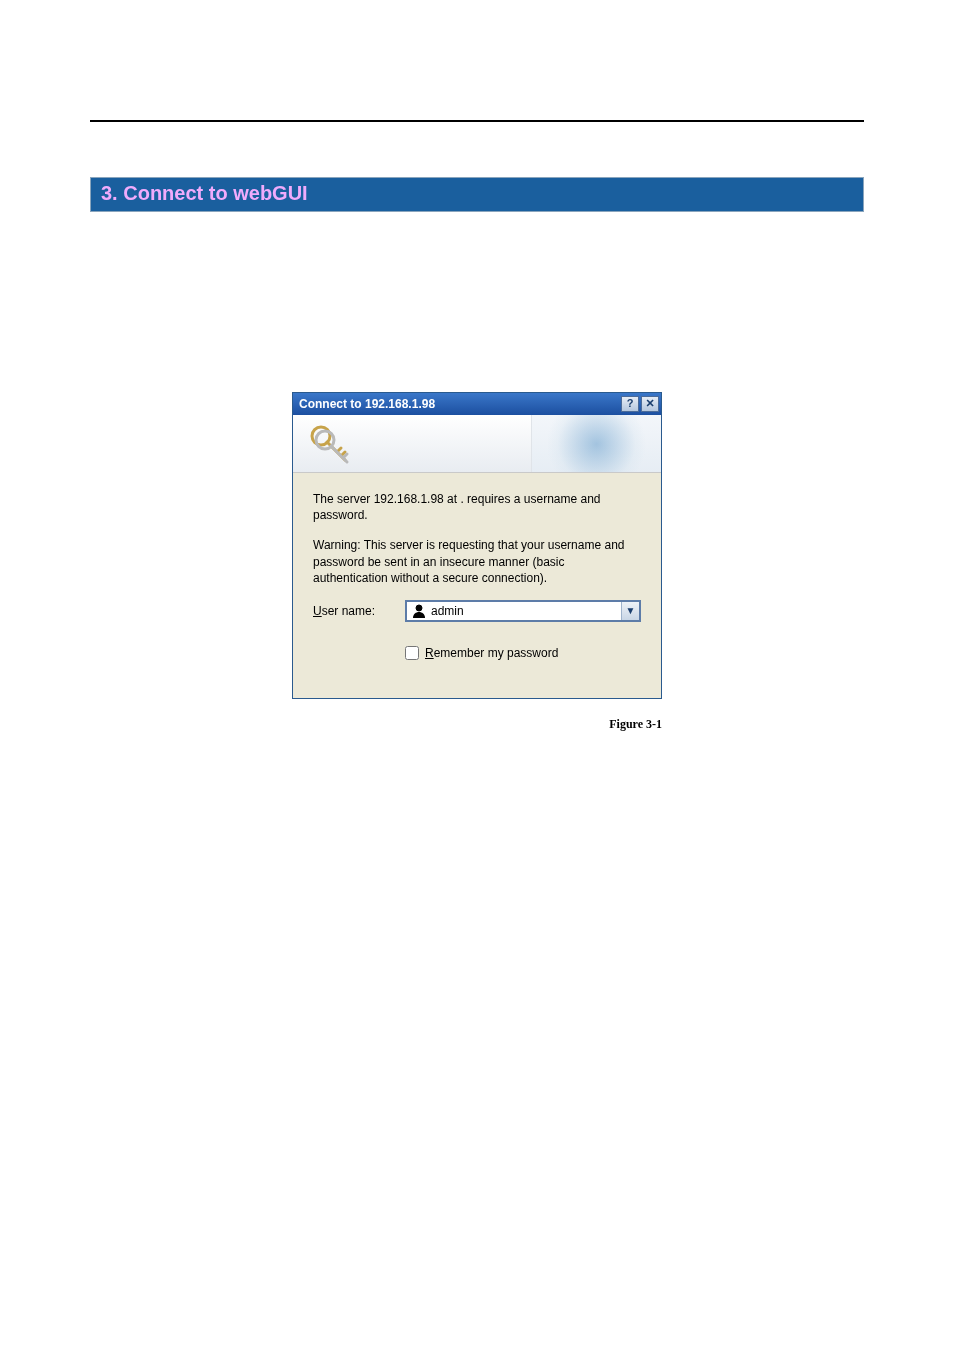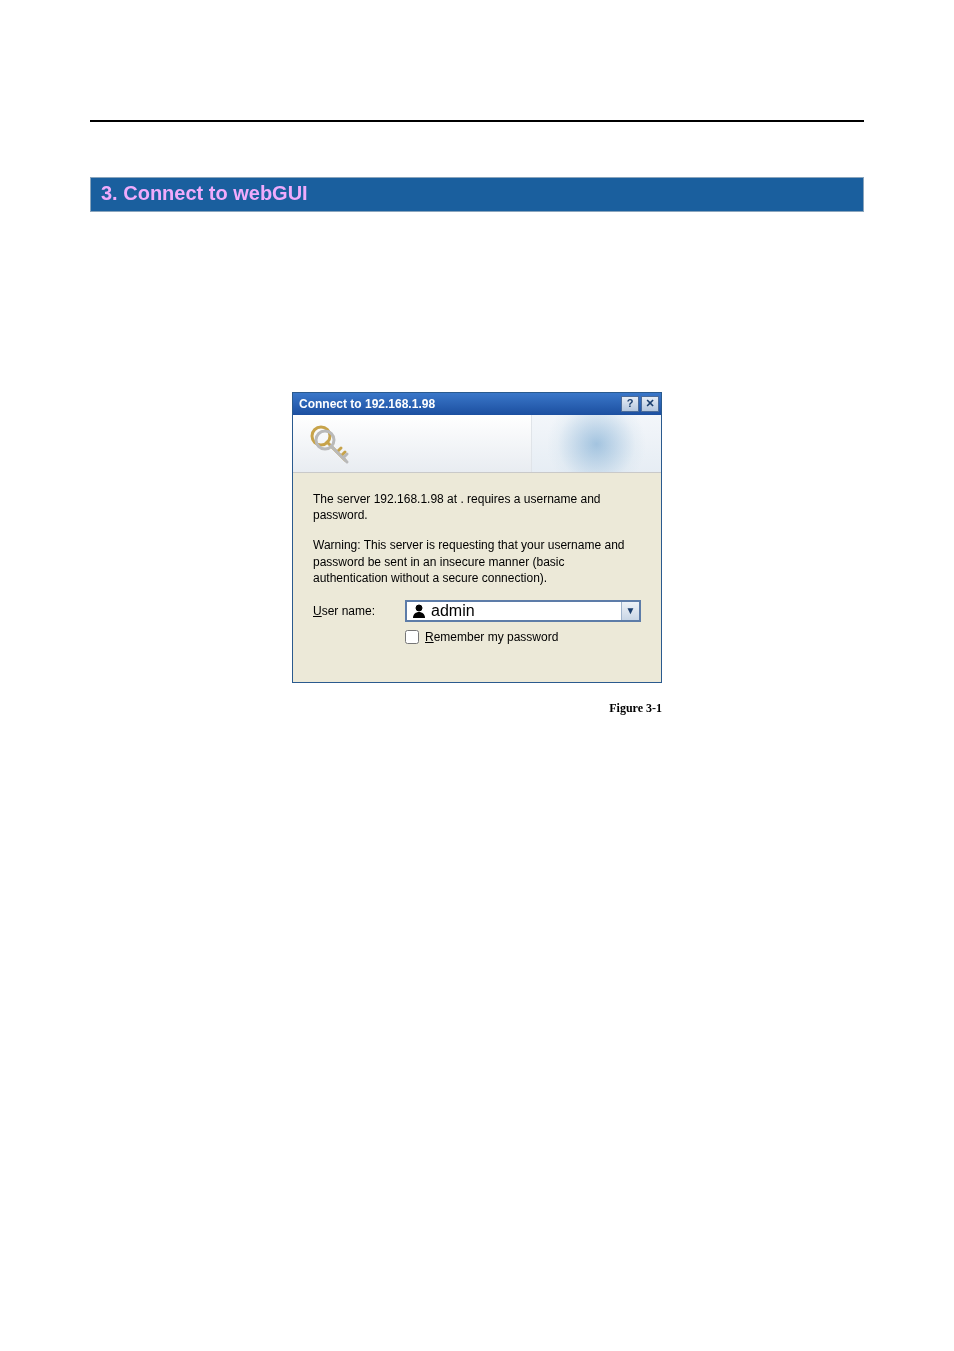--- a/index.html
+++ b/index.html
@@ -83,39 +83,39 @@
       radial-gradient(circle at 50% 50%, rgba(90,150,200,0.5) 0%, rgba(200,220,235,0.2) 55%, rgba(255,255,255,0) 70%),
       linear-gradient(#f3f6fa, #e6edf4);
     border-left: 1px solid #e0e4e9;
     position: relative;
   }
 
   .body-area {
     padding: 18px 20px 12px 20px;
   }
   .msg { margin-bottom: 14px; line-height: 1.35; }
-  .form-row { display: flex; align-items: center; margin-bottom: 8px; }
+  .form-row { display: flex; align-items: center; margin-bottom: 24px; }
   .form-label { width: 92px; }
   .form-label .ul { text-decoration: underline; }
   .combo {
     flex: 1;
     display: flex;
     align-items: center;
     border: 2px solid #5d7ca8;
     background: #fff;
     height: 22px;
     padding-left: 4px;
     position: relative;
   }
   .combo-icon {
     width: 16px; height: 16px;
     margin-right: 4px;
   }
   .combo-icon svg { width: 16px; height: 16px; }
-  .combo-text { flex: 1; font-size: 16px; }
+  .combo-text { flex: 1; font-size: 12px; }
   .combo-drop {
     width: 18px; height: 18px;
     background: linear-gradient(#eef2f7, #c9d6e6);
     border-left: 1px solid #9fb3cc;
     color: #1a3e6e;
     text-align: center;
     line-height: 18px;
     font-size: 10px;
   }
   .text-input {

